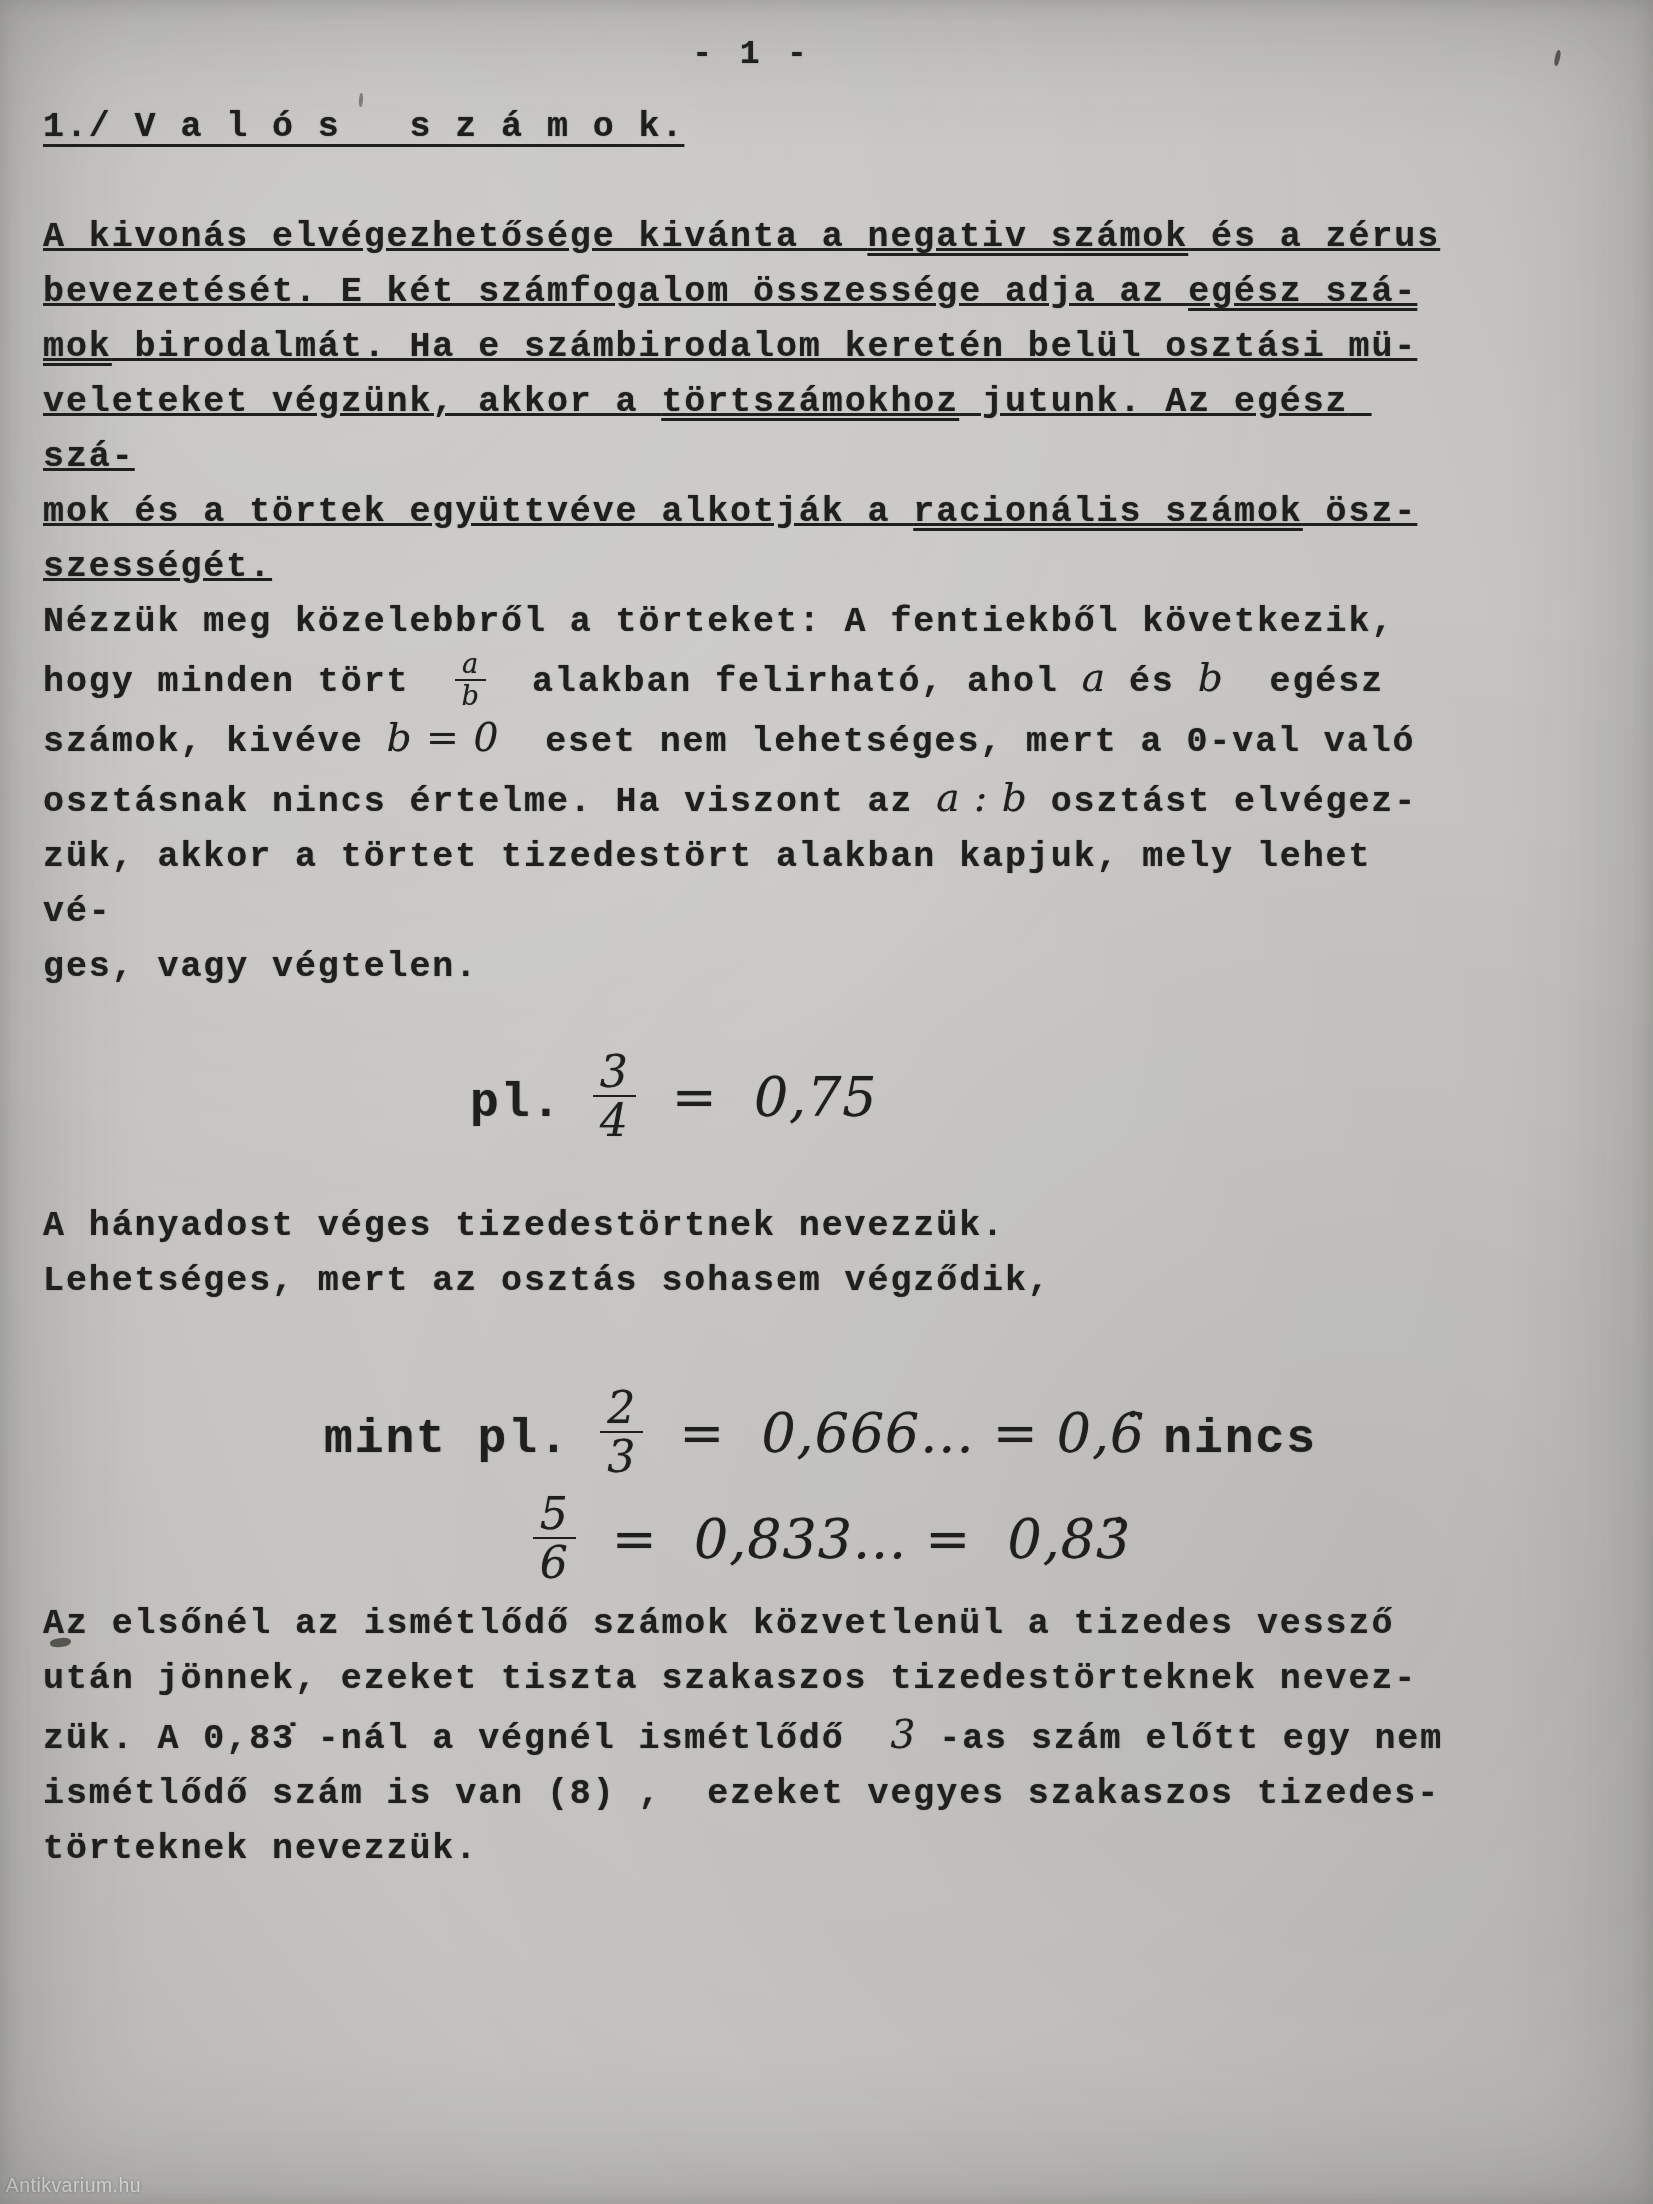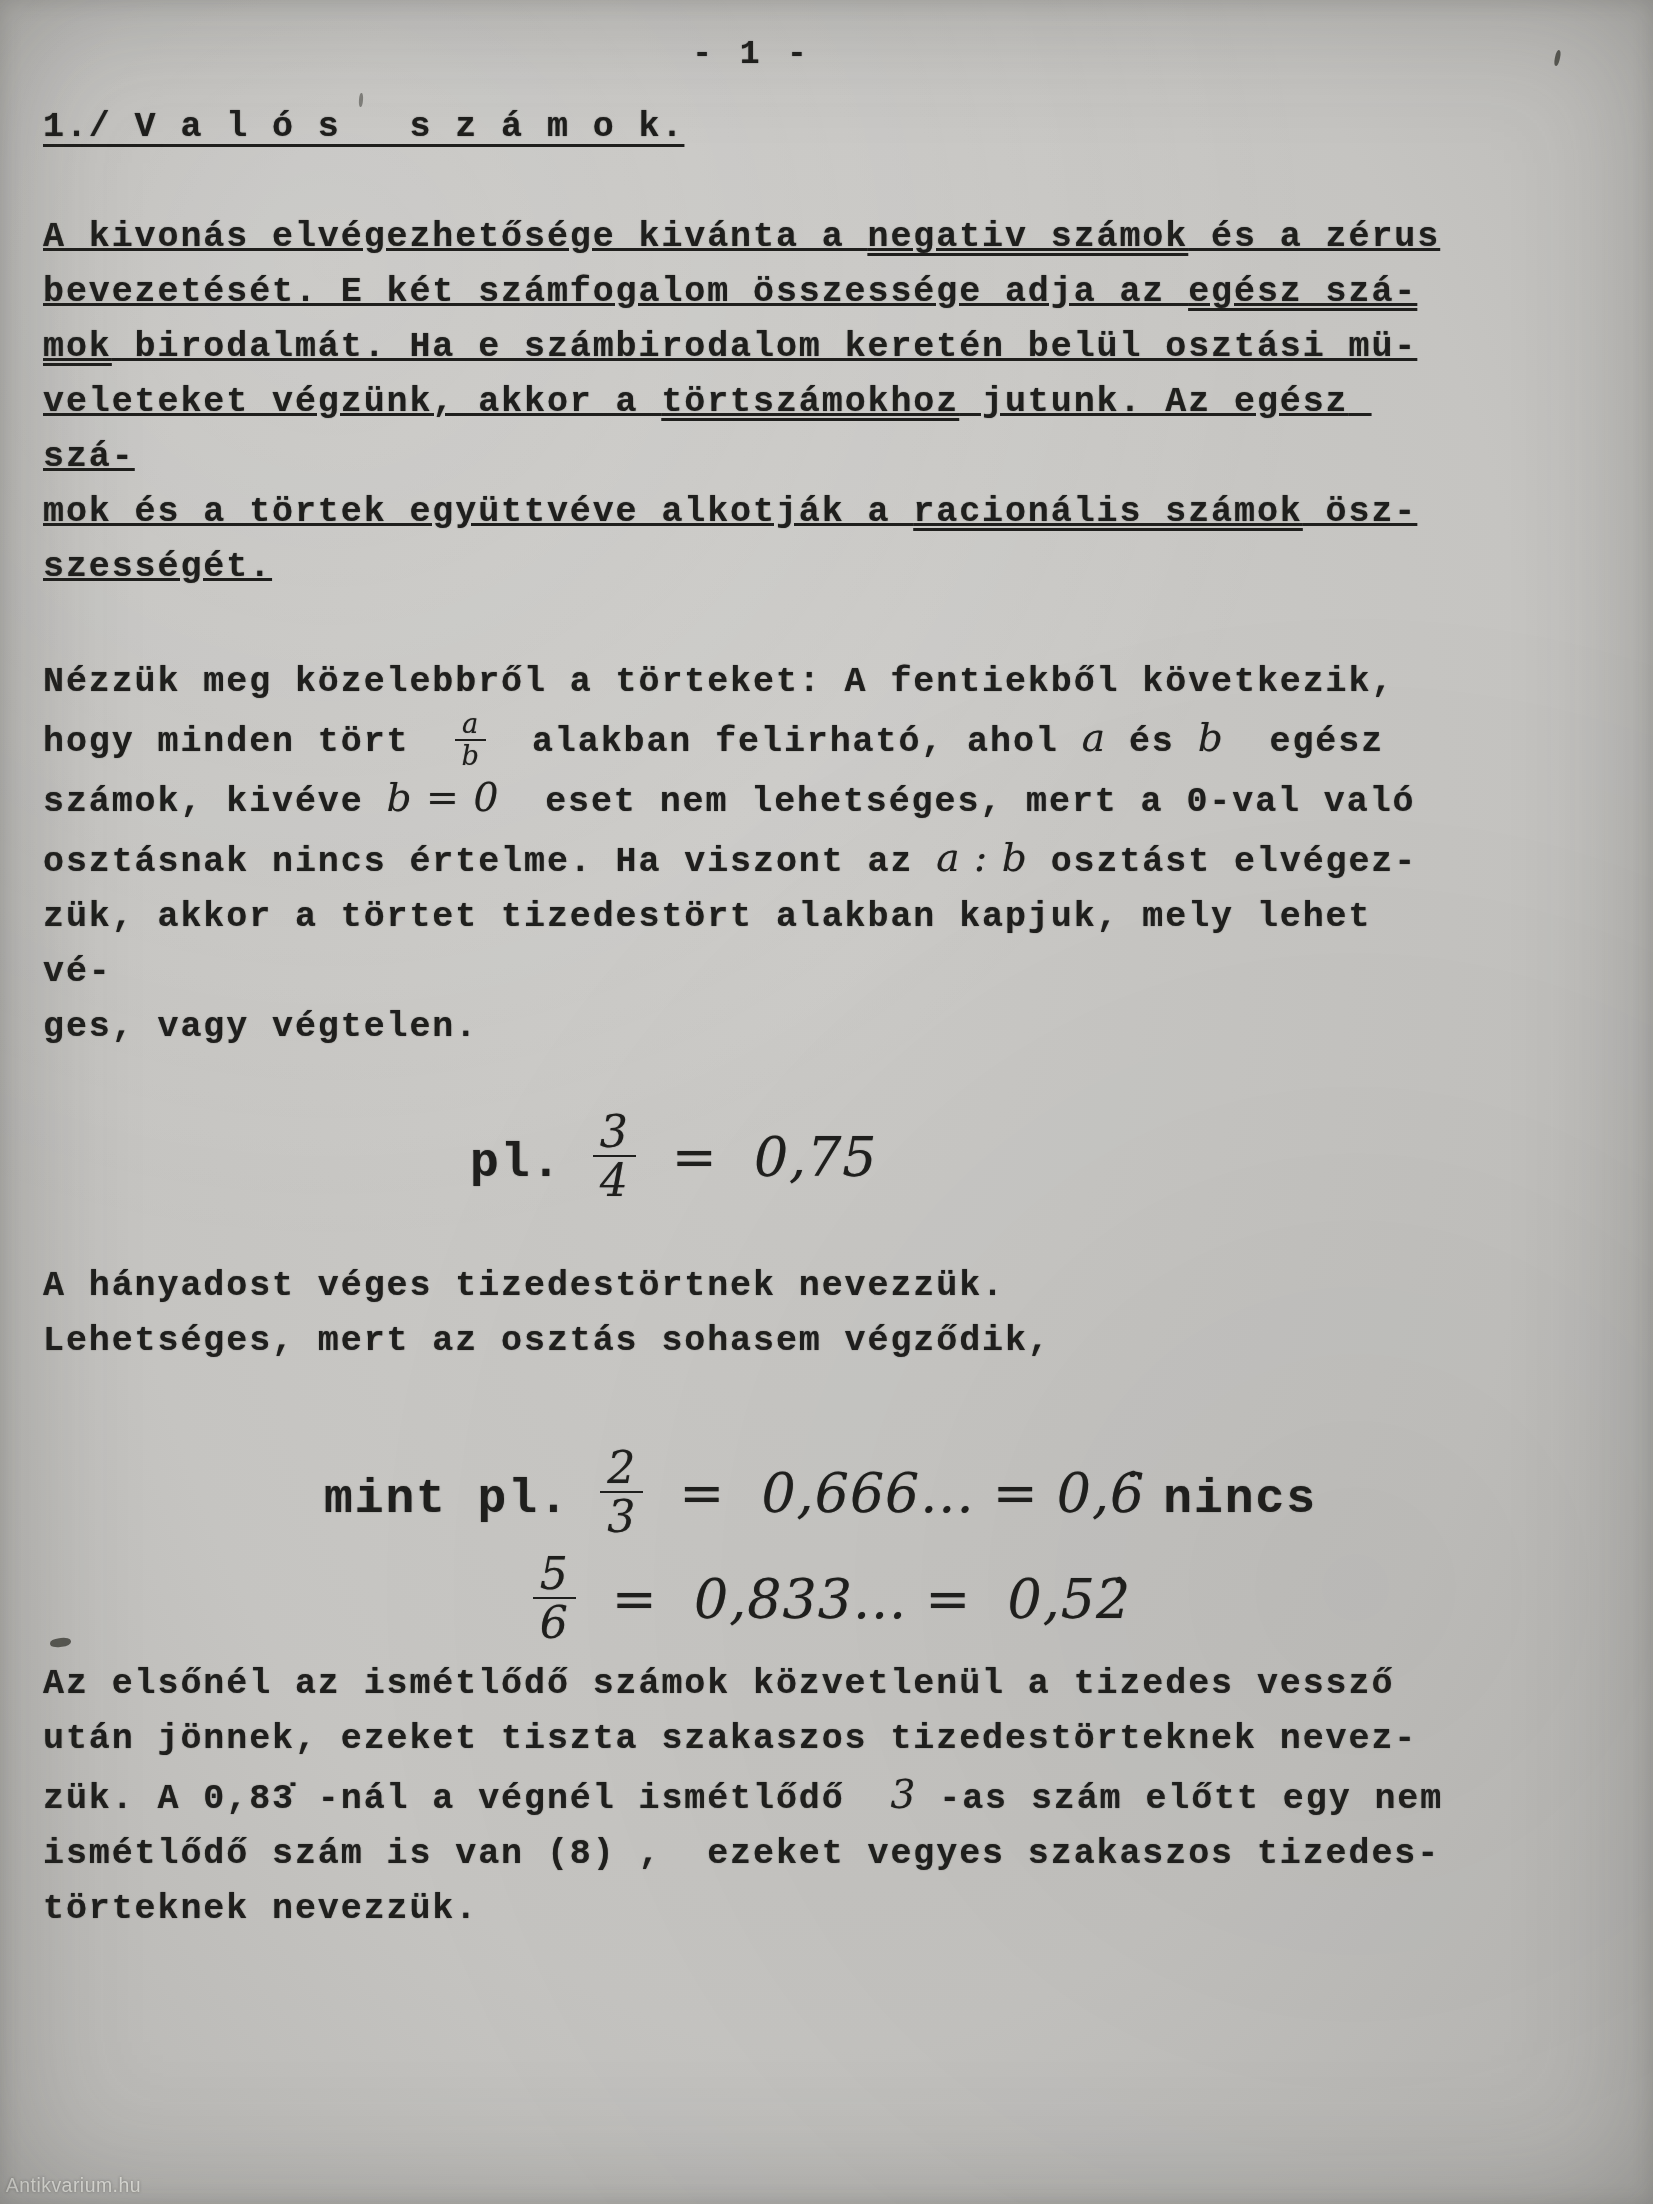--- a/index.html
+++ b/index.html
@@ -54,21 +54,21 @@
   .frac .fr-num{display:block;border-bottom:2.5px solid currentColor;padding:0 6.8px 1px;}
   .frac .fr-den{display:block;padding-top:1px;}
   .body .frac{font-size:0.78em;vertical-align:-0.5em;}
   .formula{
     font-size:48px;font-weight:700;letter-spacing:1.9px;line-height:1.25;white-space:pre-wrap;
     text-shadow:0 0 1.2px rgba(25,25,22,.6);
   }
   .formula .frac{font-size:0.92em;}
   .p1{margin-top:23px;}
   .p2{margin-top:58px;text-decoration:underline;}
-  .p3{margin-top:60px;}
+  .p3{}
   .f1{margin:54px 0 0 427px;}
   .p4{margin-top:56px;}
   .f2{margin:76px 0 0 281px;}
   .f3{margin:11.6px 0 0 490px;}
   .p5{margin-top:11.6px;}
   .watermark{
     position:absolute;left:5.8px;bottom:7.8px;
     font-family:"Liberation Sans", sans-serif;font-size:19.4px;font-weight:400;
     color:rgba(246,246,240,.85);letter-spacing:0.5px;
     text-shadow:0 0 2.9px rgba(40,40,40,.45);
@@ -92,21 +92,21 @@
   <p class="body p2"><span>A kivonás elvégezhetősége kivánta a </span><span class="u">negativ számok</span><span> és a zérus</span><br><span>bevezetését. E két számfogalom összessége adja az </span><span class="u">egész szá-</span><br><span class="u">mok</span><span> birodalmát. Ha e számbirodalom keretén belül osztási mü-</span><br><span>veleteket végzünk, akkor a </span><span class="u">törtszámokhoz</span><span> jutunk. Az egész szá-</span><br><span>mok és a törtek együttvéve alkotják a </span><span class="u">racionális számok</span><span> ösz-</span><br><span>szességét.</span></p>
 
   <p class="body p3"><span>Nézzük meg közelebbről a törteket: A fentiekből következik,</span><br><span>hogy minden tört  </span><span class="frac hand"><span class="fr-num">a</span><span class="fr-den">b</span></span><span>  alakban felirható, ahol </span><span class="hand">a</span><span> és </span><span class="hand">b</span><span>  egész</span><br><span>számok, kivéve </span><span class="hand">b = 0</span><span>  eset nem lehetséges, mert a 0-val való</span><br><span>osztásnak nincs értelme. Ha viszont az </span><span class="hand">a : b</span><span> osztást elvégez-</span><br><span>zük, akkor a törtet tizedestört alakban kapjuk, mely lehet vé-</span><br><span>ges, vagy végtelen.</span></p>
 
   <div class="formula f1"><span>pl. </span><span class="frac hand"><span class="fr-num">3</span><span class="fr-den">4</span></span><span class="hand">  =  0,75</span></div>
 
   <p class="body p4"><span>A hányadost véges tizedestörtnek nevezzük.</span><br><span>Lehetséges, mert az osztás sohasem végződik,</span></p>
 
   <div class="formula f2"><span>mint pl. </span><span class="frac hand"><span class="fr-num">2</span><span class="fr-den">3</span></span><span class="hand">  =  0,666... = 0,6̇ </span><span>nincs</span></div>
 
-  <div class="formula f3"><span class="frac hand"><span class="fr-num">5</span><span class="fr-den">6</span></span><span class="hand">  =  0,833... =  0,52̇</span></div>
+  <div class="formula f3"><span class="frac hand"><span class="fr-num">5</span><span class="fr-den">6</span></span><span class="hand">  =  0,833... =  0,83̇</span></div>
 
   <p class="body p5"><span>Az elsőnél az ismétlődő számok közvetlenül a tizedes vessző</span><br><span>után jönnek, ezeket tiszta szakaszos tizedestörteknek nevez-</span><br><span>zük. A 0,83̇ -nál a végnél ismétlődő  </span><span class="hand">3</span><span> -as szám előtt egy nem</span><br><span>ismétlődő szám is van (8) ,  ezeket vegyes szakaszos tizedes-</span><br><span>törteknek nevezzük.</span></p>
 
   <div class="speck s1"></div>
   <div class="speck s2"></div>
   <div class="speck s3"></div>
 
   <div class="watermark">Antikvarium.hu</div>
 
 </div>

